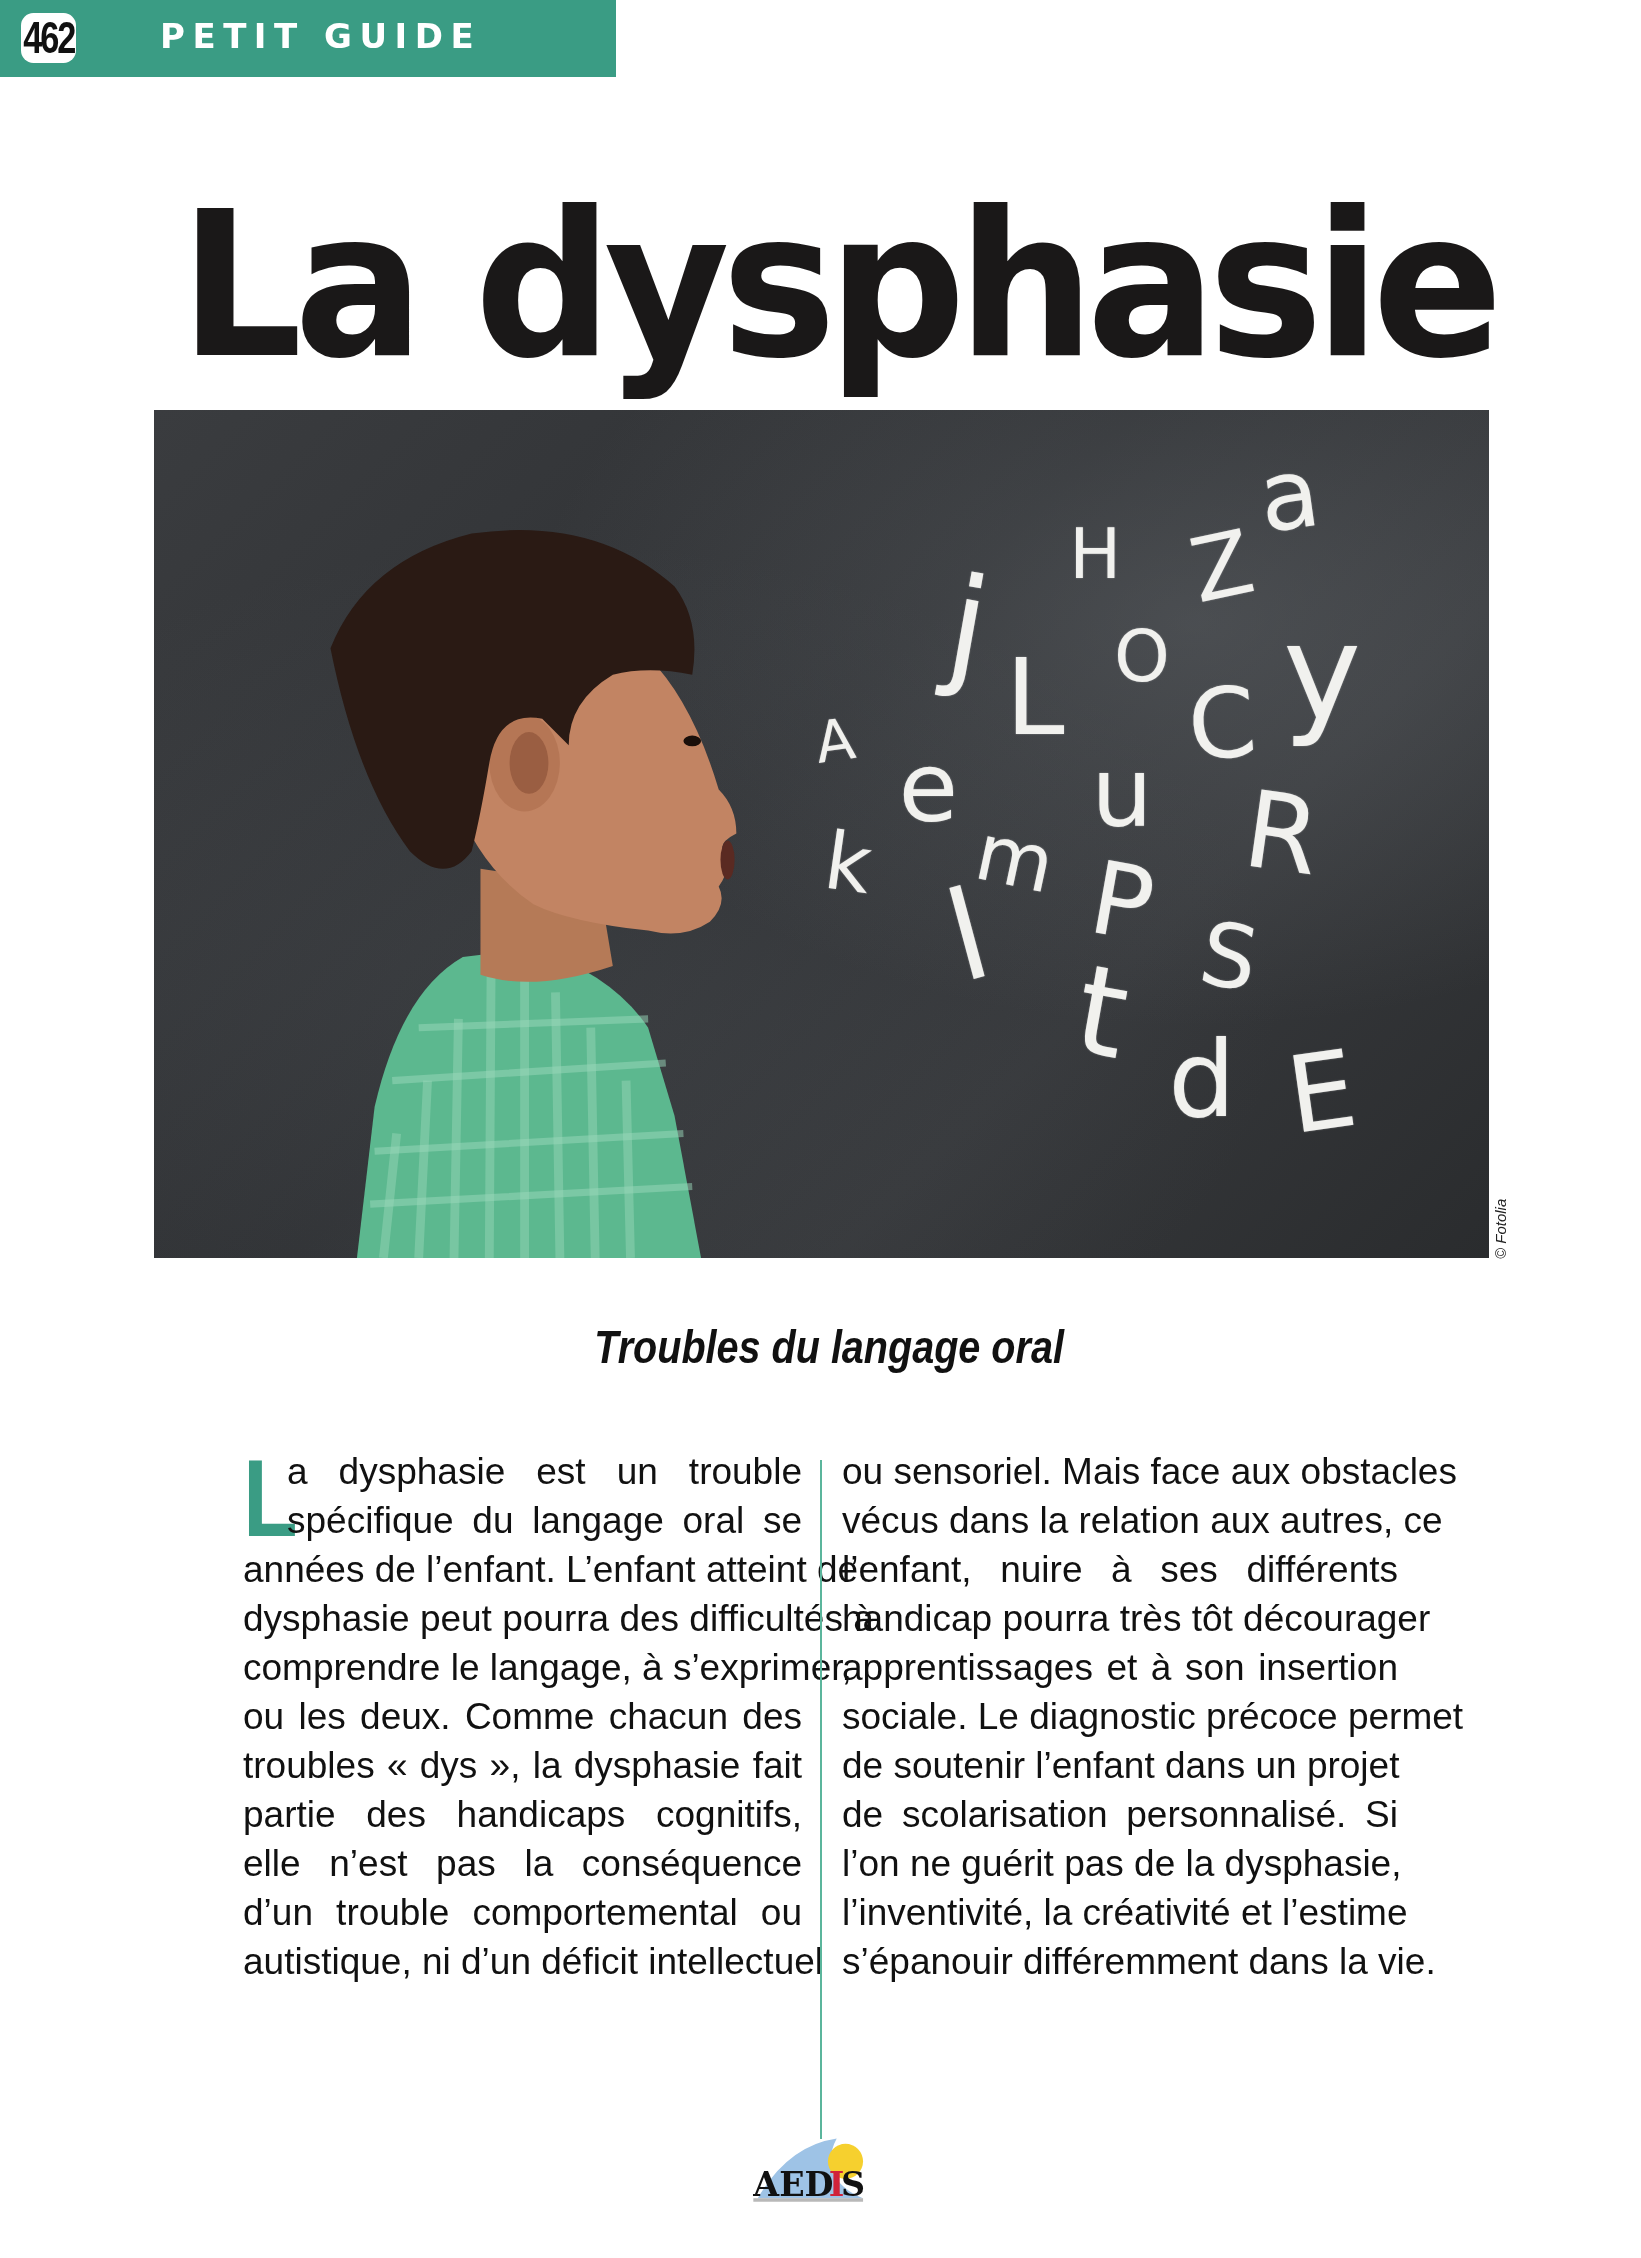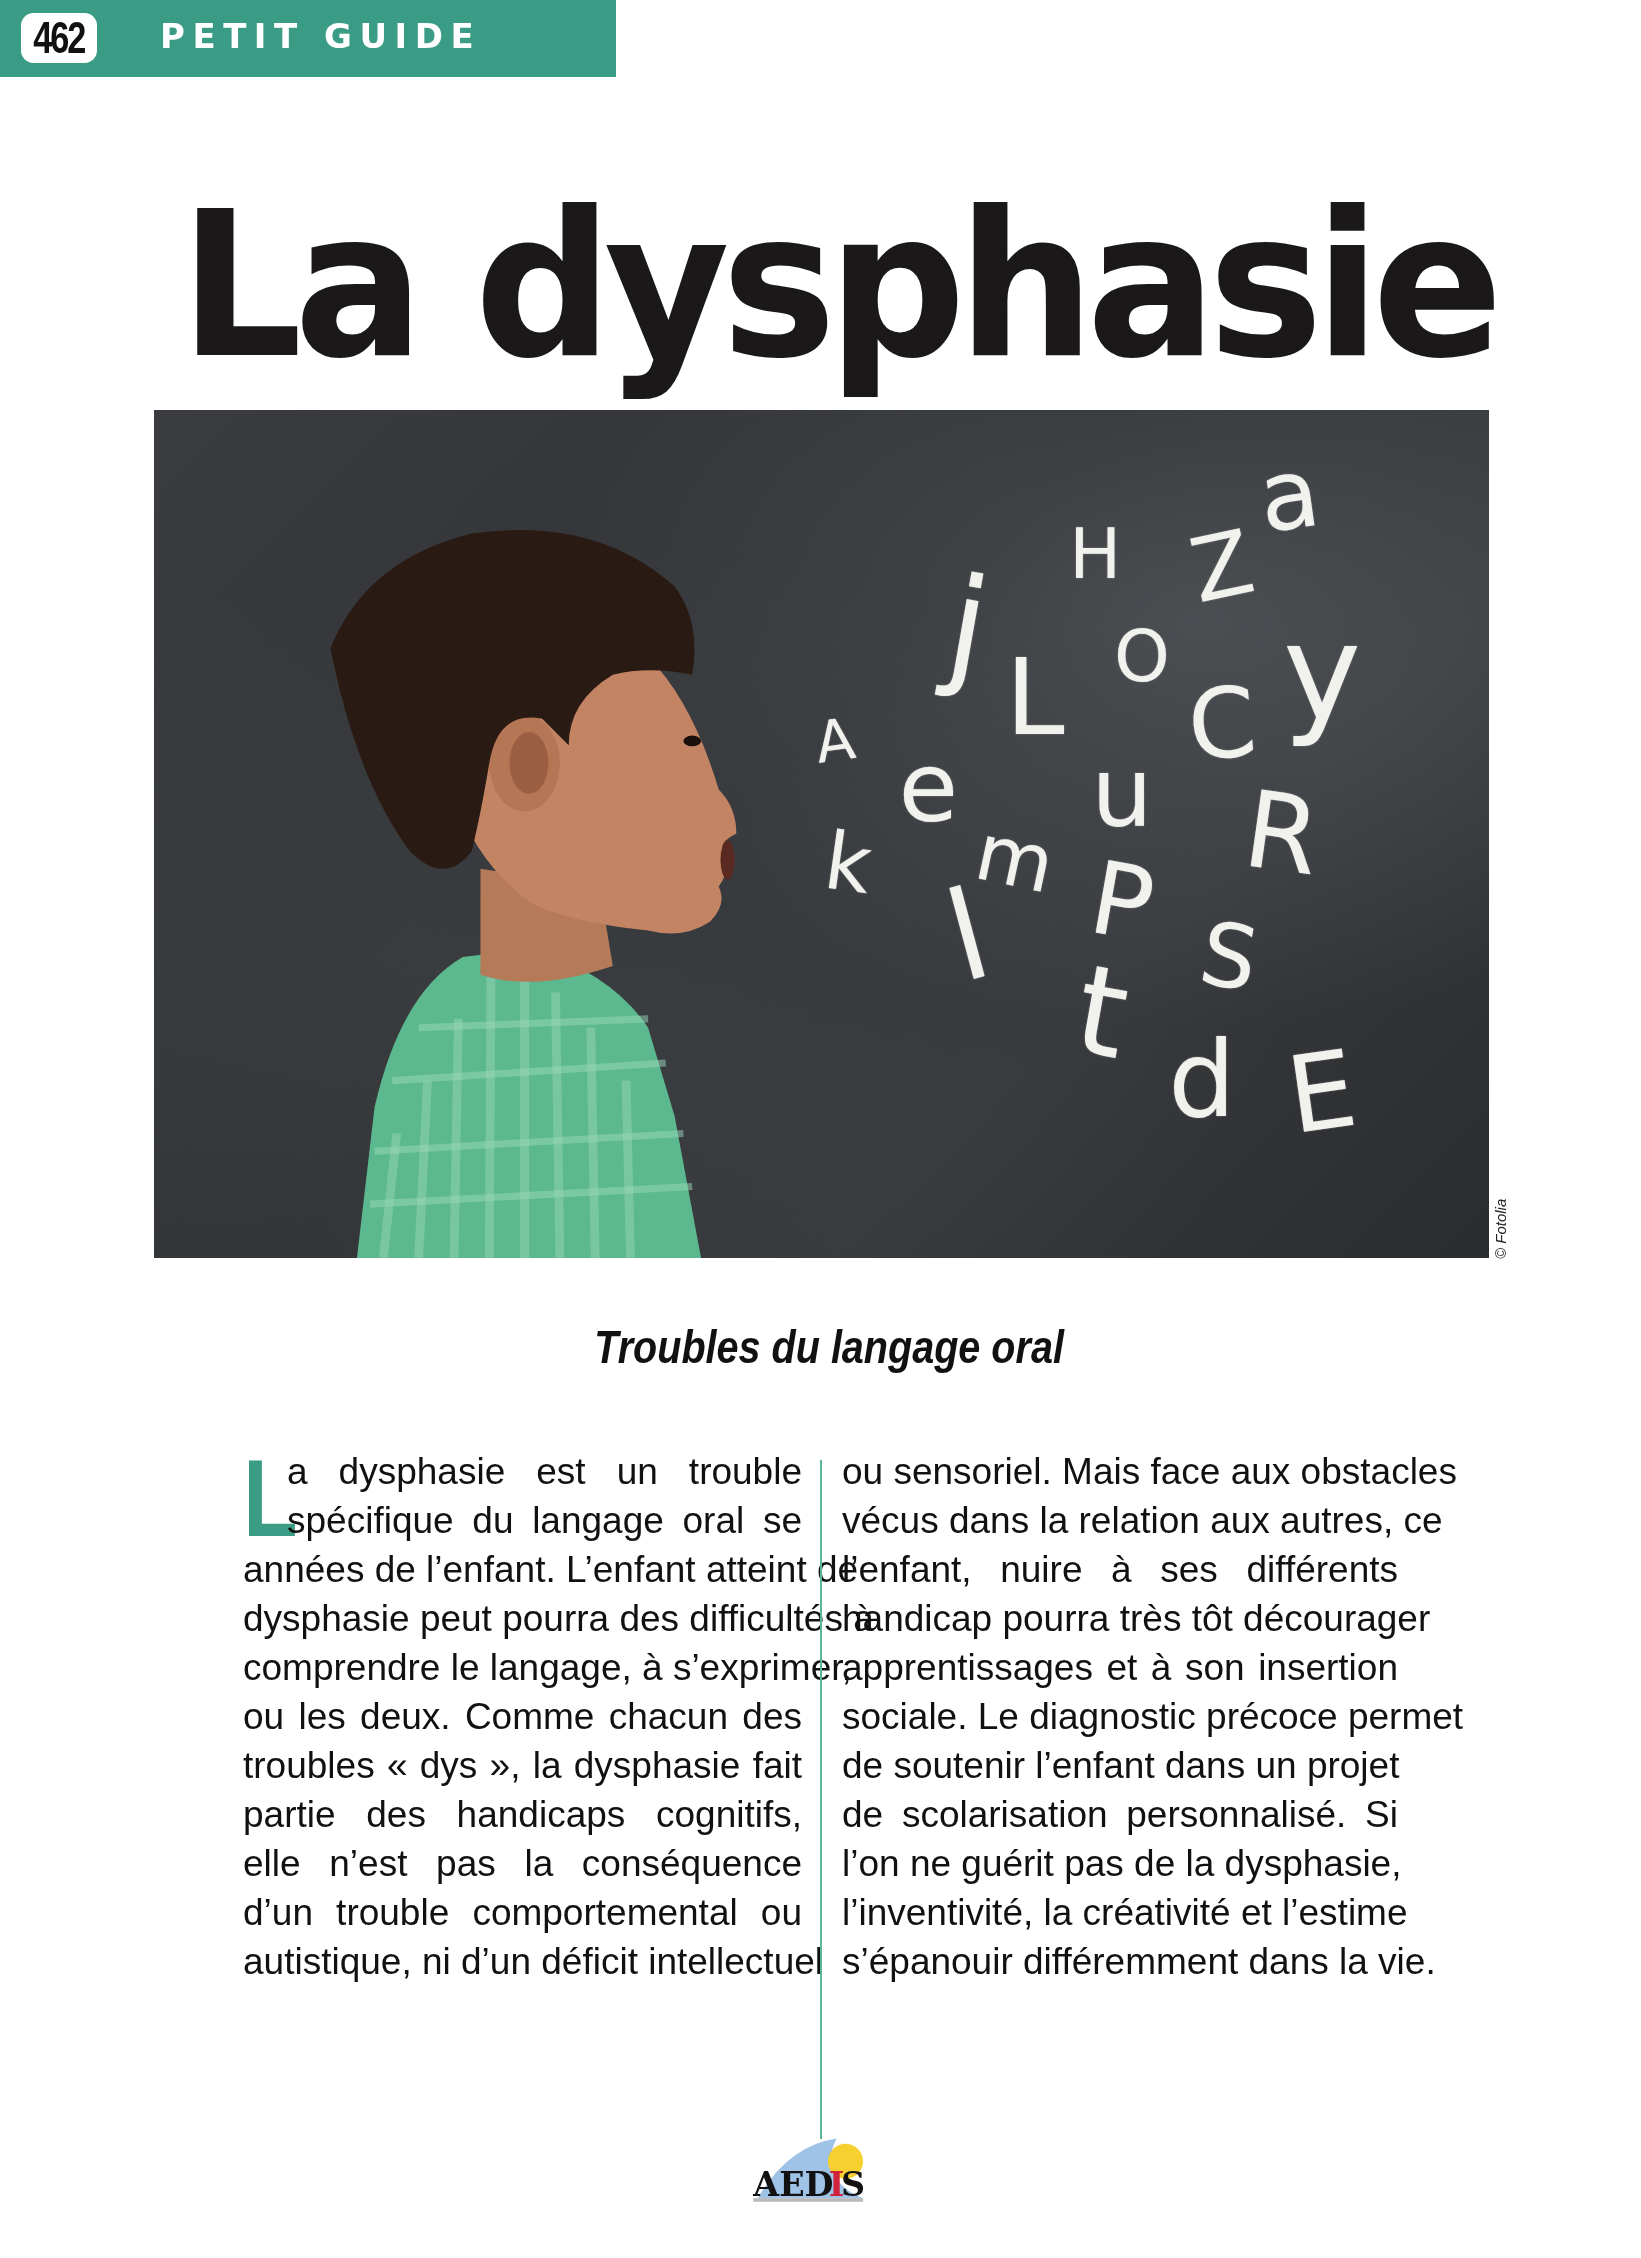--- a/index.html
+++ b/index.html
@@ -5,21 +5,21 @@
   html, body { margin: 0; padding: 0; }
   body {
     width: 1642px; height: 2258px; position: relative; overflow: hidden;
     background: #ffffff; font-family: "Liberation Sans", sans-serif; color: #111;
   }
   .banner {
     position: absolute; left: 0; top: 0; width: 616px; height: 77px;
     background: #3a9c84;
   }
   .badge {
-    position: absolute; left: 21px; top: 13.2px; width: 76px; height: 50px;
+    position: absolute; left: 21px; top: 13.2px; width: 55px; height: 50px;
     background: #fff; border-radius: 12.4px;
     display: flex; align-items: center; justify-content: center;
   }
   .badge span {
     font-family: "Liberation Sans", sans-serif; font-weight: 700;
     font-size: 44px; color: #111; letter-spacing: -2.6px;
     display: inline-block; transform: scaleX(0.78); line-height: 1;
   }
   .banner-label {
     position: absolute; left: 160px; top: 19.4px;

